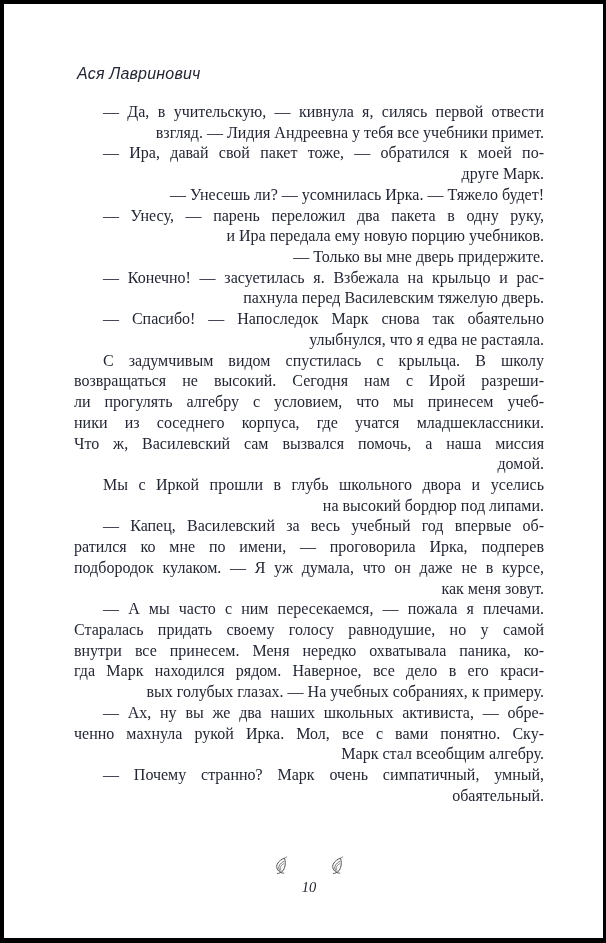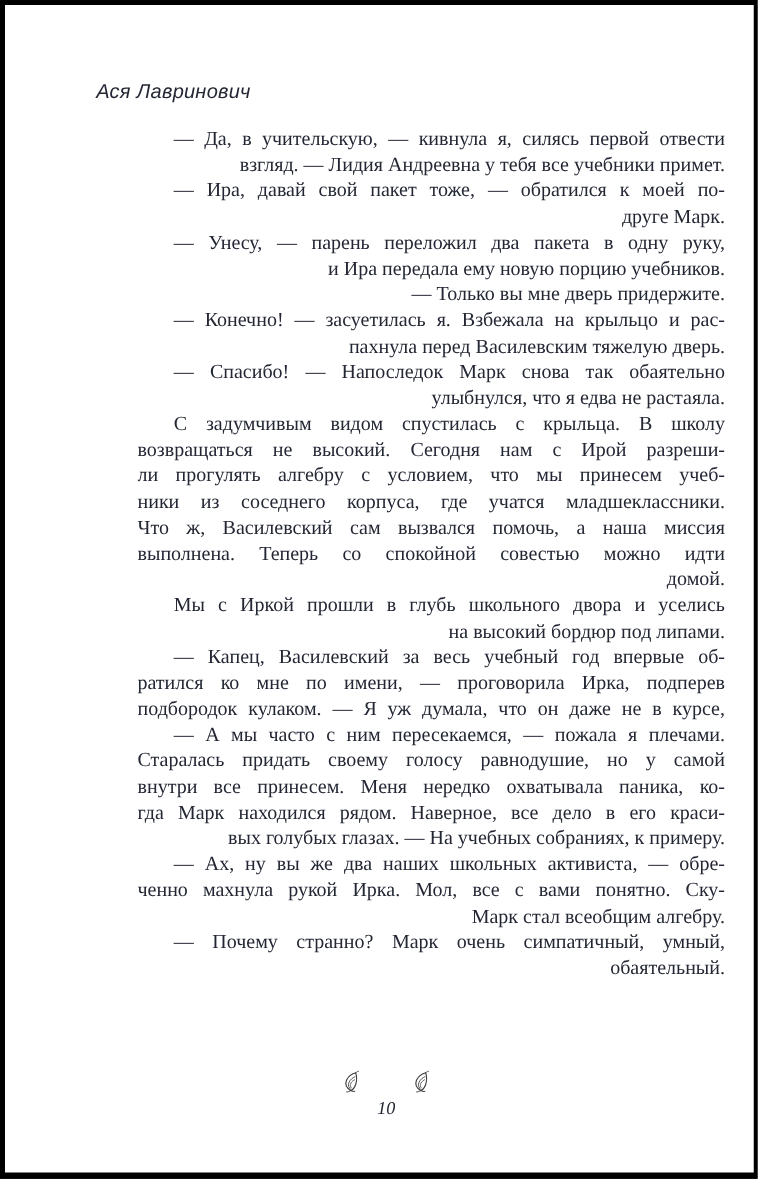--- a/index.html
+++ b/index.html
@@ -27,21 +27,20 @@
     font-style:italic;
     font-size:16px;line-height:20px;
     letter-spacing:0.2px;
     color:var(--text-color);
   }
   .body-text{
     position:absolute;left:70px;top:98px;width:470px;
     font-family:"Liberation Serif", serif;
     font-size:16px;
     color:var(--text-color);
-    margin-left:36px;
   }
   .line{
     height:20.72px;line-height:20.72px;
     overflow:hidden;
     text-align:right;
   }
   .line.just{
     text-align:justify;
     text-align-last:justify;
   }
@@ -69,39 +68,40 @@
 <div class="viewport">
   <div class="page">
 
     <div class="running-header">Ася Лавринович</div>
 
     <div class="body-text">
         <div class="line first just">— Да, в учительскую, — кивнула я, силясь первой отвести</div>
         <div class="line">взгляд. — Лидия Андреевна у тебя все учебники примет.</div>
         <div class="line first just">— Ира, давай свой пакет тоже, — обратился к моей по-</div>
         <div class="line">друге Марк.</div>
+        <div class="line first">— Унесешь ли? — усомнилась Ирка. — Тяжело будет!</div>
         <div class="line first just">— Унесу, — парень переложил два пакета в одну руку,</div>
         <div class="line">и Ира передала ему новую порцию учебников.</div>
         <div class="line first">— Только вы мне дверь придержите.</div>
         <div class="line first just">— Конечно! — засуетилась я. Взбежала на крыльцо и рас-</div>
         <div class="line">пахнула перед Василевским тяжелую дверь.</div>
         <div class="line first just">— Спасибо! — Напоследок Марк снова так обаятельно</div>
         <div class="line">улыбнулся, что я едва не растаяла.</div>
         <div class="line first just">С задумчивым видом спустилась с крыльца. В школу</div>
         <div class="line just">возвращаться не высокий. Сегодня нам с Ирой разреши-</div>
         <div class="line just">ли прогулять алгебру с условием, что мы принесем учеб-</div>
         <div class="line just">ники из соседнего корпуса, где учатся младшеклассники.</div>
         <div class="line just">Что ж, Василевский сам вызвался помочь, а наша миссия</div>
-        <div class="line just">выполнена. Теперь со спокойной совестью можно идти</div>
         <div class="line">домой.</div>
         <div class="line first just">Мы с Иркой прошли в глубь школьного двора и уселись</div>
         <div class="line">на высокий бордюр под липами.</div>
         <div class="line first just">— Капец, Василевский за весь учебный год впервые об-</div>
         <div class="line just">ратился ко мне по имени, — проговорила Ирка, подперев</div>
         <div class="line just">подбородок кулаком. — Я уж думала, что он даже не в курсе,</div>
+        <div class="line">как меня зовут.</div>
         <div class="line first just">— А мы часто с ним пересекаемся, — пожала я плечами.</div>
         <div class="line just">Старалась придать своему голосу равнодушие, но у самой</div>
         <div class="line just">внутри все принесем. Меня нередко охватывала паника, ко-</div>
         <div class="line just">гда Марк находился рядом. Наверное, все дело в его краси-</div>
         <div class="line">вых голубых глазах. — На учебных собраниях, к примеру.</div>
         <div class="line first just">— Ах, ну вы же два наших школьных активиста, — обре-</div>
         <div class="line just">ченно махнула рукой Ирка. Мол, все с вами понятно. Ску-</div>
         <div class="line">Марк стал всеобщим алгебру.</div>
         <div class="line first just">— Почему странно? Марк очень симпатичный, умный,</div>
         <div class="line">обаятельный.</div>

